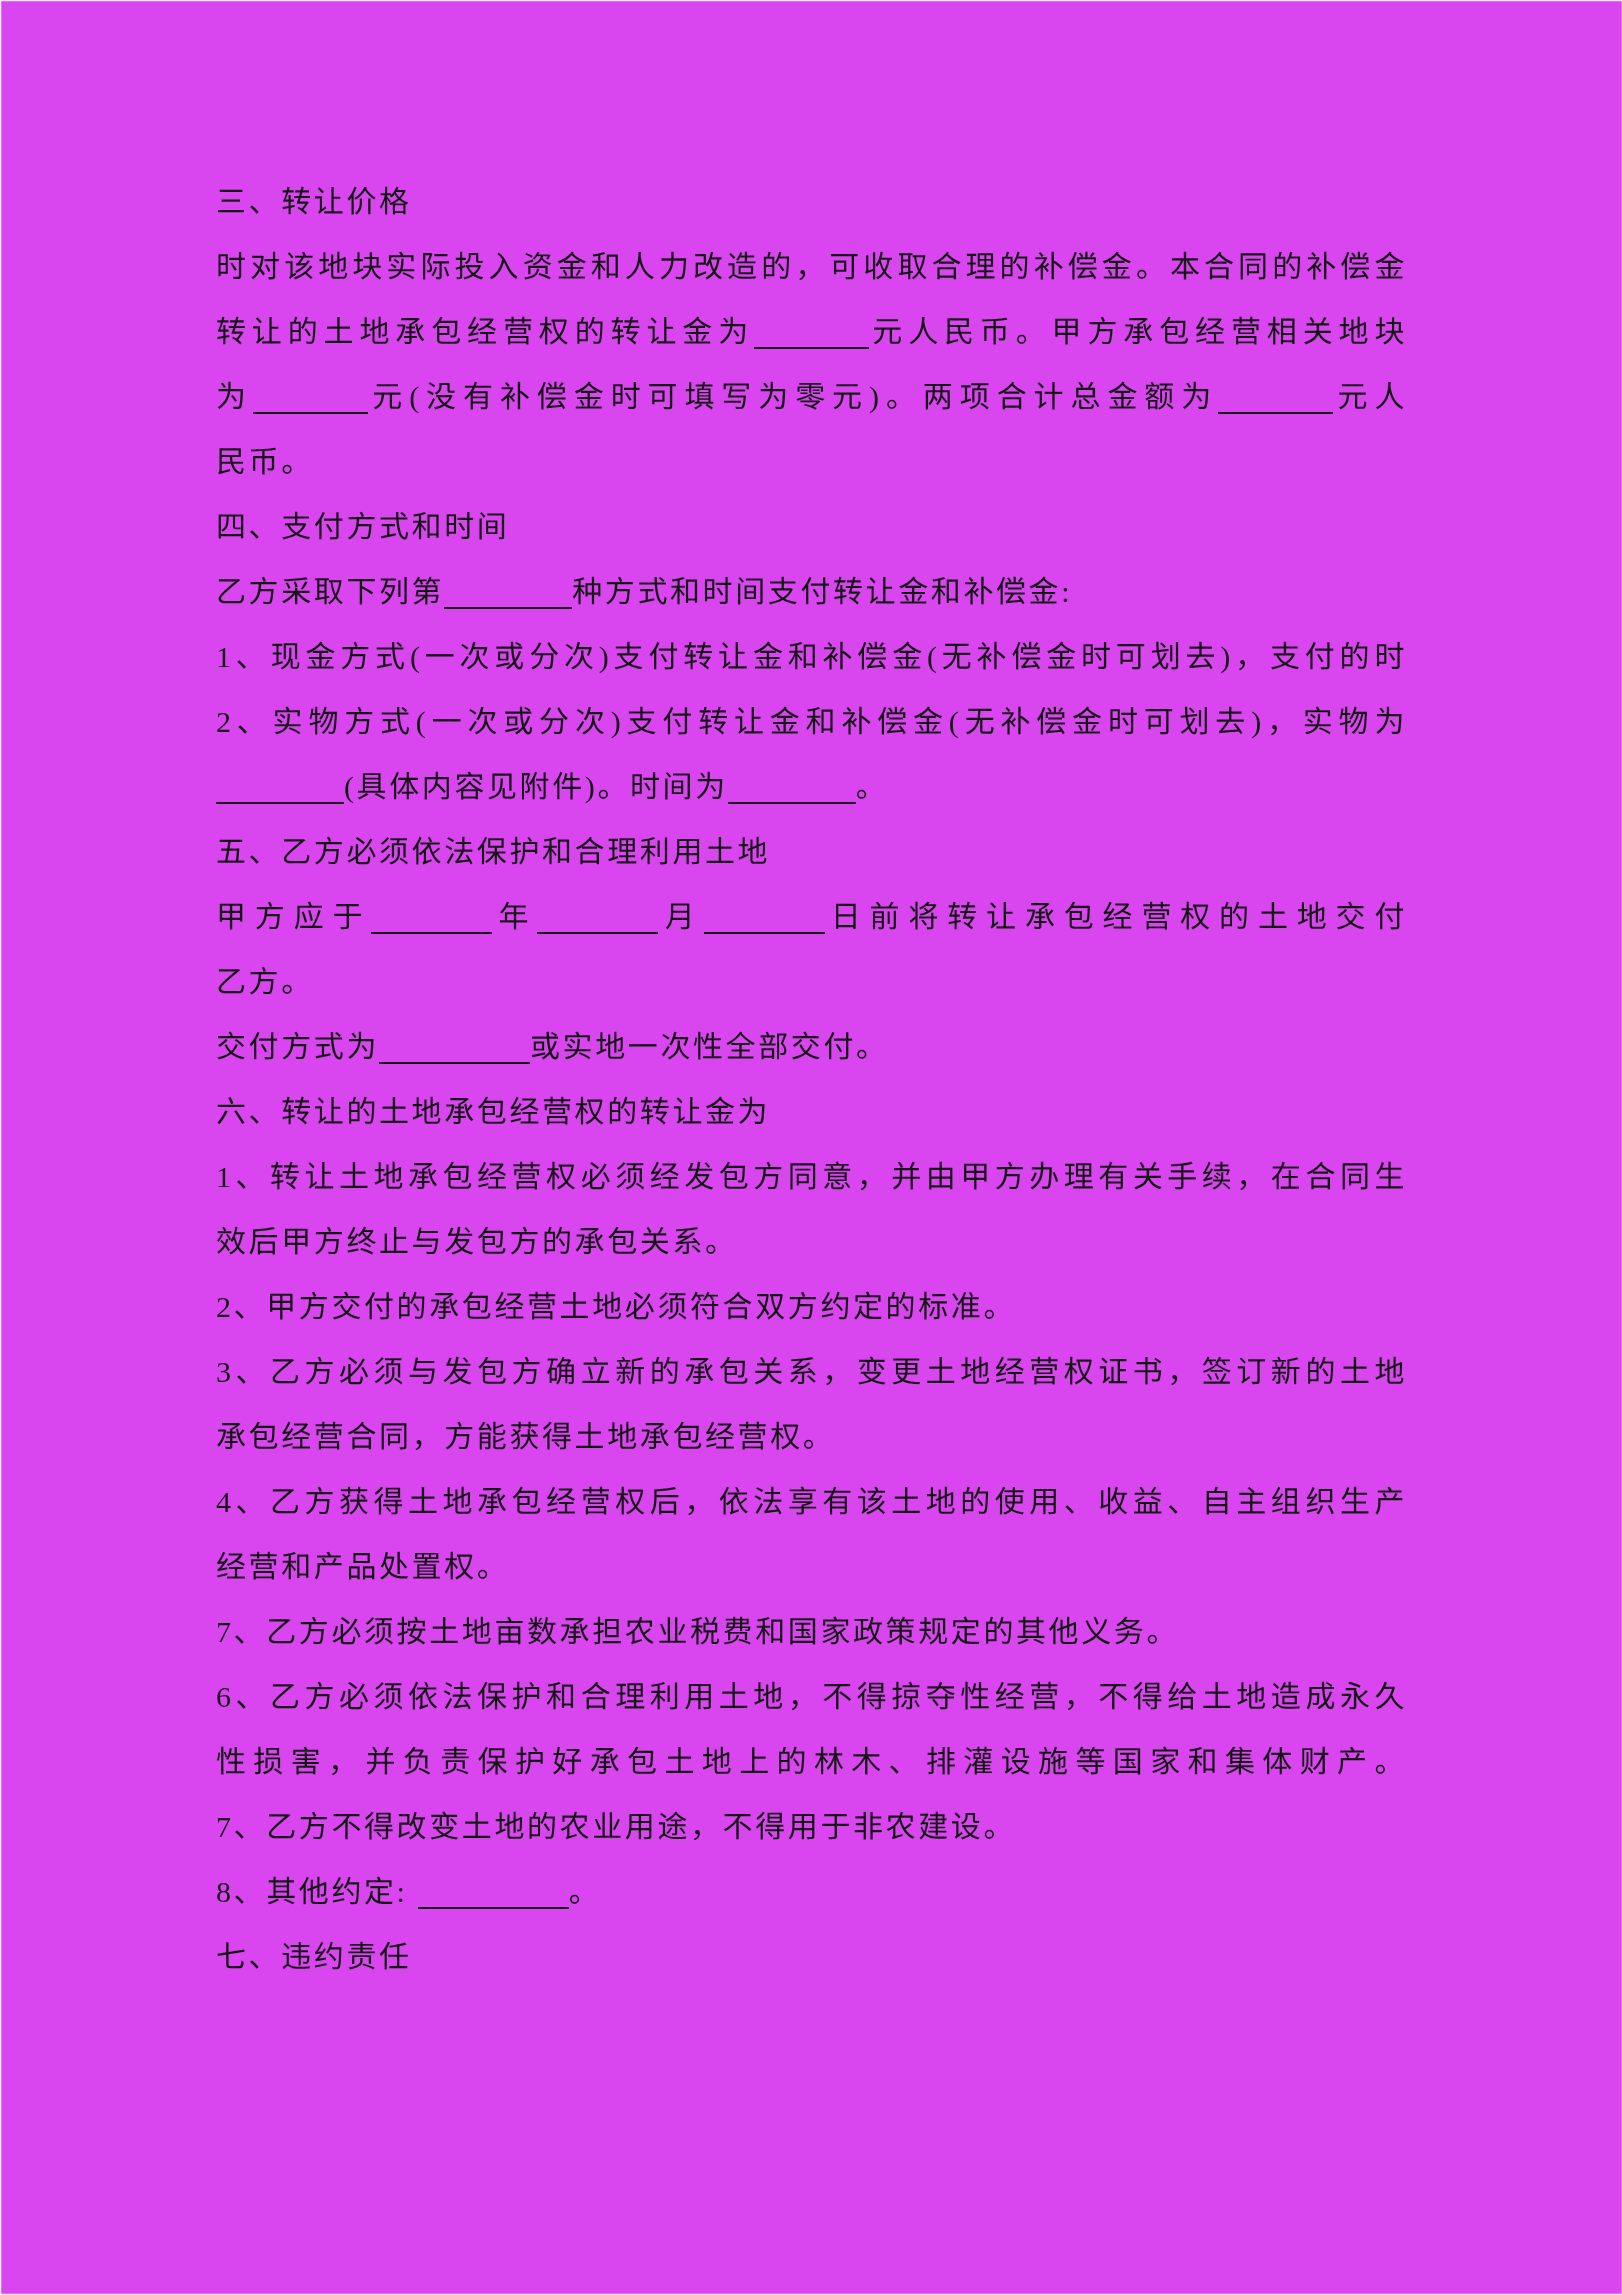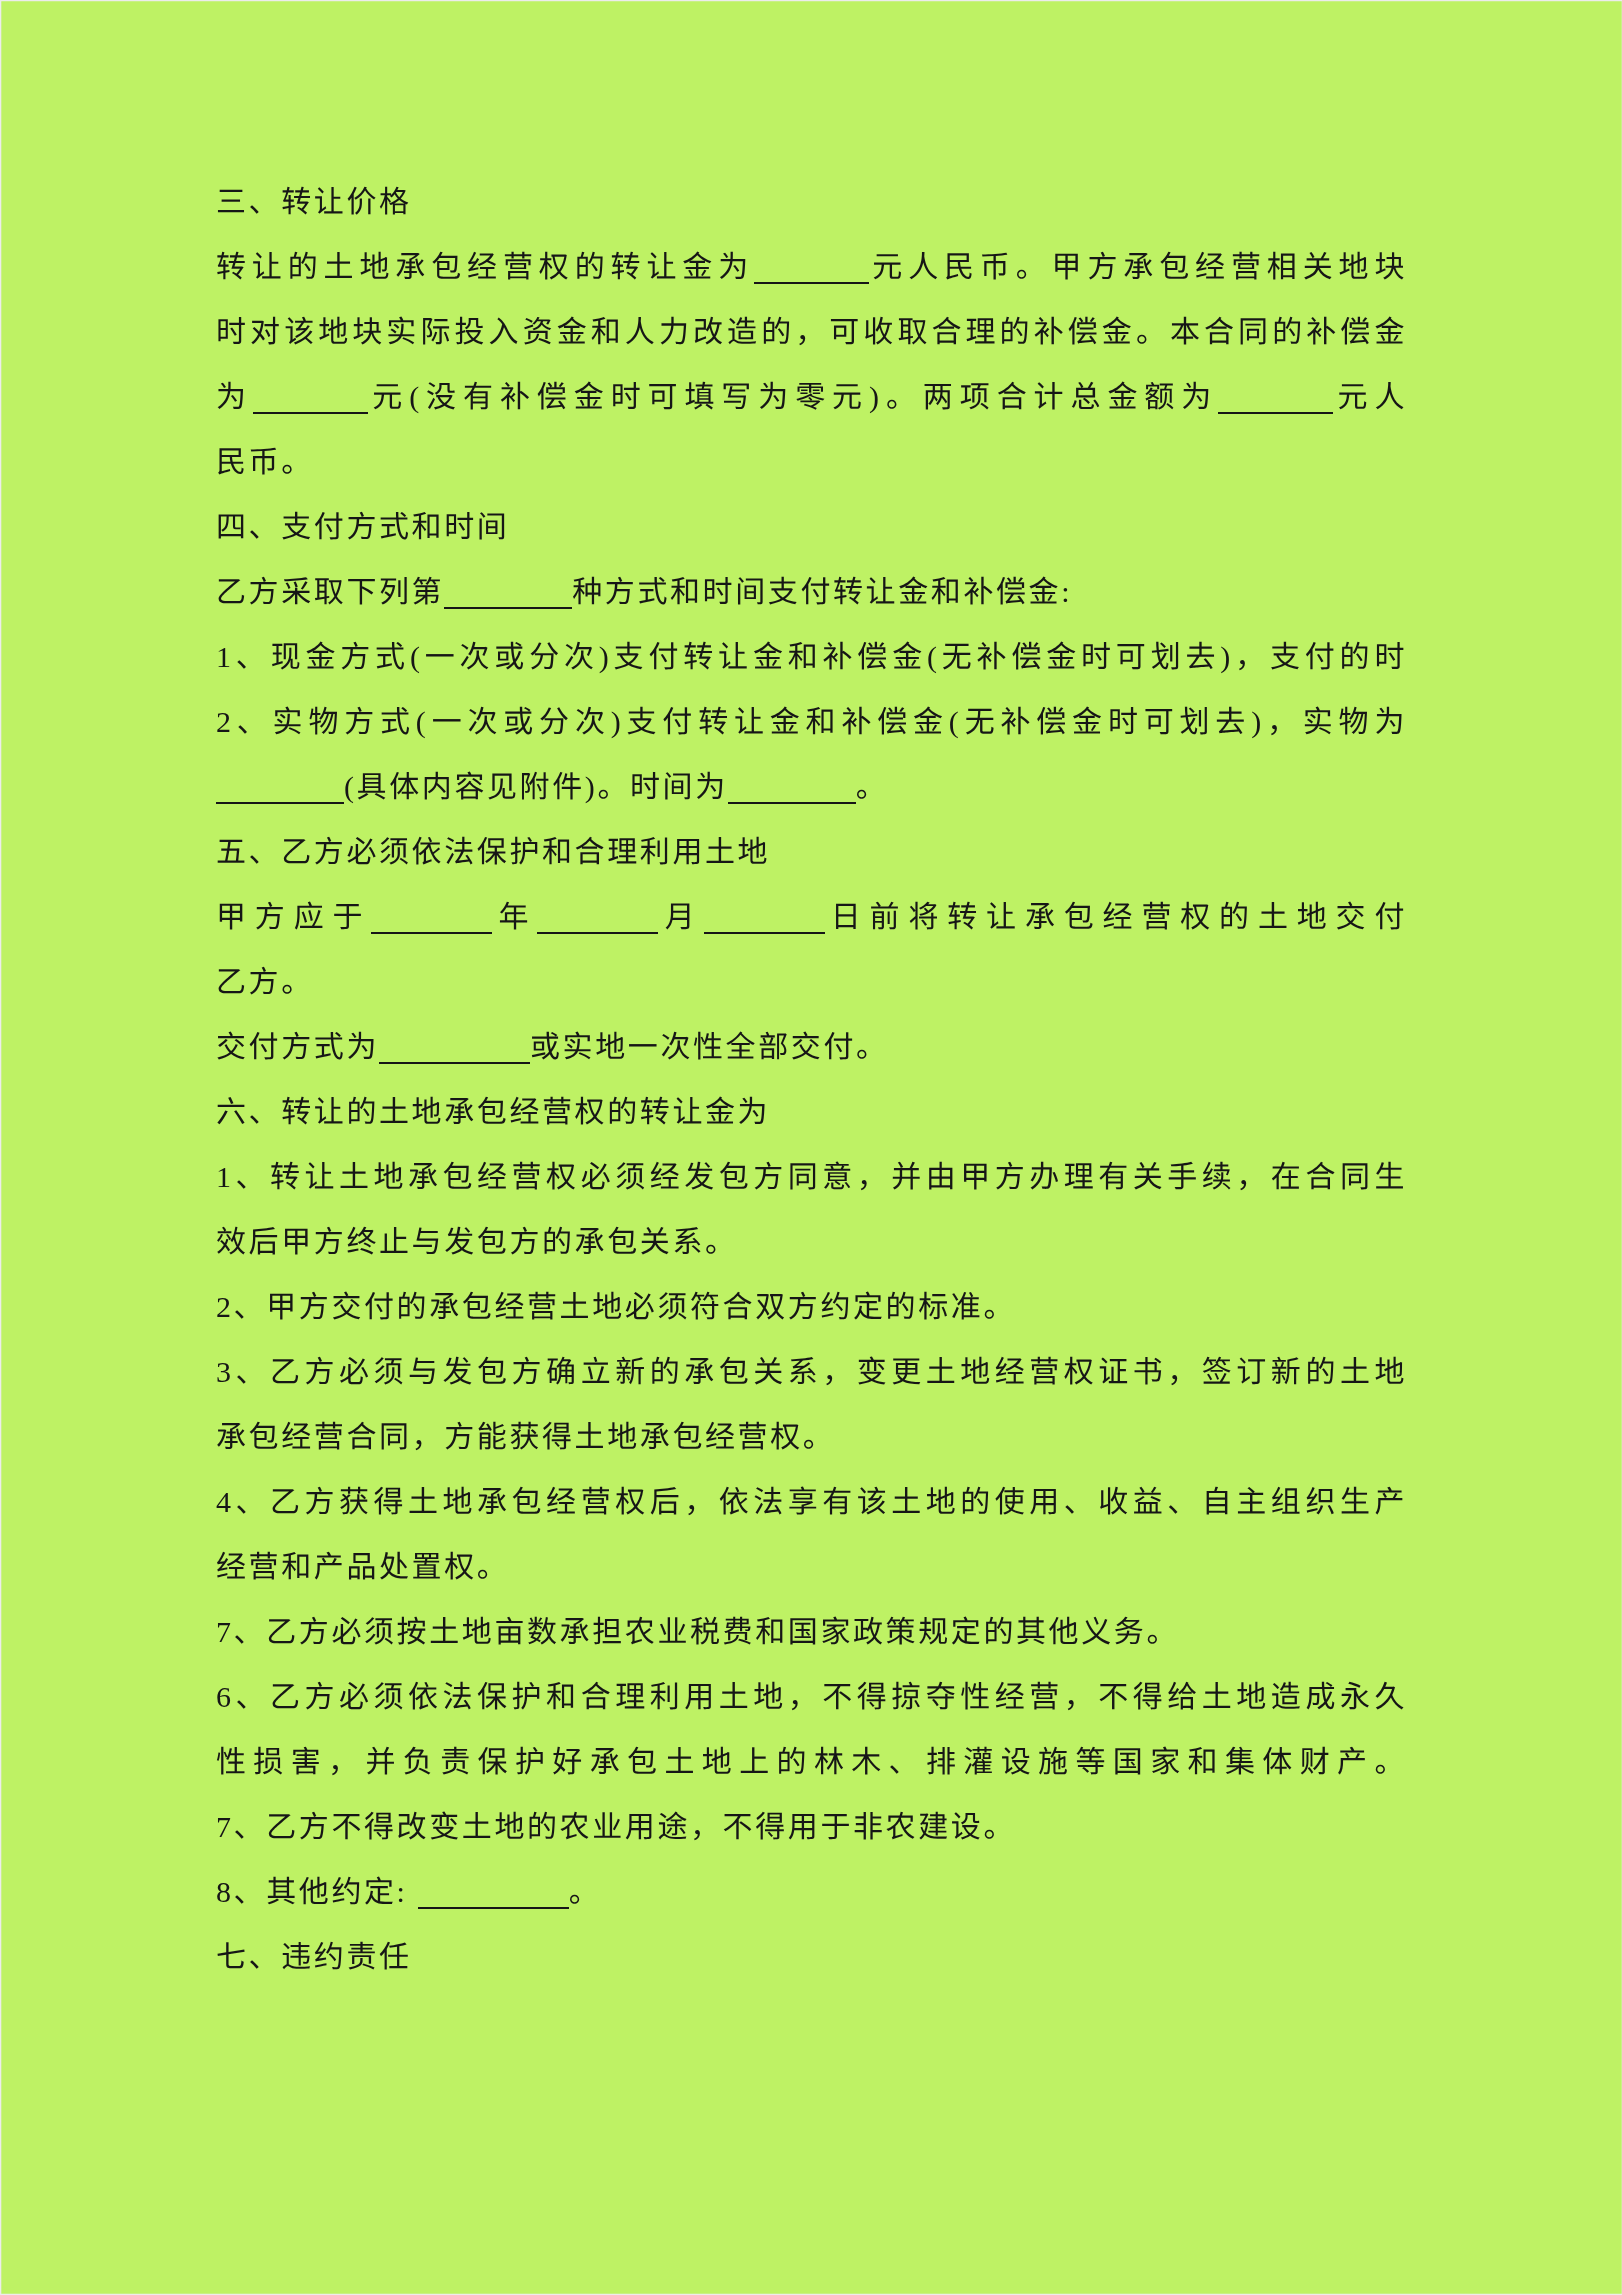--- a/index.html
+++ b/index.html
@@ -4,21 +4,21 @@
 <style>
   html, body {
     margin: 0;
     padding: 0;
     background: #ffffff;
   }
   .page {
     position: relative;
     width: 1623px;
     height: 2295px;
-    background: #bef264;
+    background: #d946ef;
     box-shadow: inset 0 0 0 1.3px #ececec;
     overflow: hidden;
     font-family: "Liberation Serif", "DejaVu Serif", serif;
   }
   .content {
     position: absolute;
     left: 216px;
     top: 169px;
     width: 1191px;
   }
@@ -43,22 +43,22 @@
     border-bottom: 2px solid #161616;
     vertical-align: -6.5px;
   }
 </style>
 </head>
 <body>
 
 <div class="page">
   <div class="content" id="doc-lines">
       <div class="line"><span>三、转让价格</span></div>
+      <div class="line fill"><span>时对该地块实际投入资金和人力改造的，可收取合理的补偿金。本合同的补偿金</span></div>
       <div class="line fill"><span>转让的土地承包经营权的转让金为</span><span class="blank" style="width: 115px;"></span><span>元人民币。甲方承包经营相关地块</span></div>
-      <div class="line fill"><span>时对该地块实际投入资金和人力改造的，可收取合理的补偿金。本合同的补偿金</span></div>
       <div class="line fill"><span>为</span><span class="blank" style="width: 115px;"></span><span>元(没有补偿金时可填写为零元)。两项合计总金额为</span><span class="blank" style="width: 115px;"></span><span>元人</span></div>
       <div class="line"><span>民币。</span></div>
       <div class="line"><span>四、支付方式和时间</span></div>
       <div class="line"><span>乙方采取下列第</span><span class="blank" style="width: 128px;"></span><span>种方式和时间支付转让金和补偿金:</span></div>
       <div class="line fill"><span>1、现金方式(一次或分次)支付转让金和补偿金(无补偿金时可划去)，支付的时</span></div>
       <div class="line fill"><span>2、实物方式(一次或分次)支付转让金和补偿金(无补偿金时可划去)，实物为</span></div>
       <div class="line"><span class="blank" style="width: 128px;"></span><span>(具体内容见附件)。时间为</span><span class="blank" style="width: 128px;"></span><span>。</span></div>
       <div class="line"><span>五、乙方必须依法保护和合理利用土地</span></div>
       <div class="line fill"><span>甲方应于</span><span class="blank" style="width: 121px;"></span><span>年</span><span class="blank" style="width: 121px;"></span><span>月</span><span class="blank" style="width: 121px;"></span><span>日前将转让承包经营权的土地交付</span></div>
       <div class="line"><span>乙方。</span></div>

